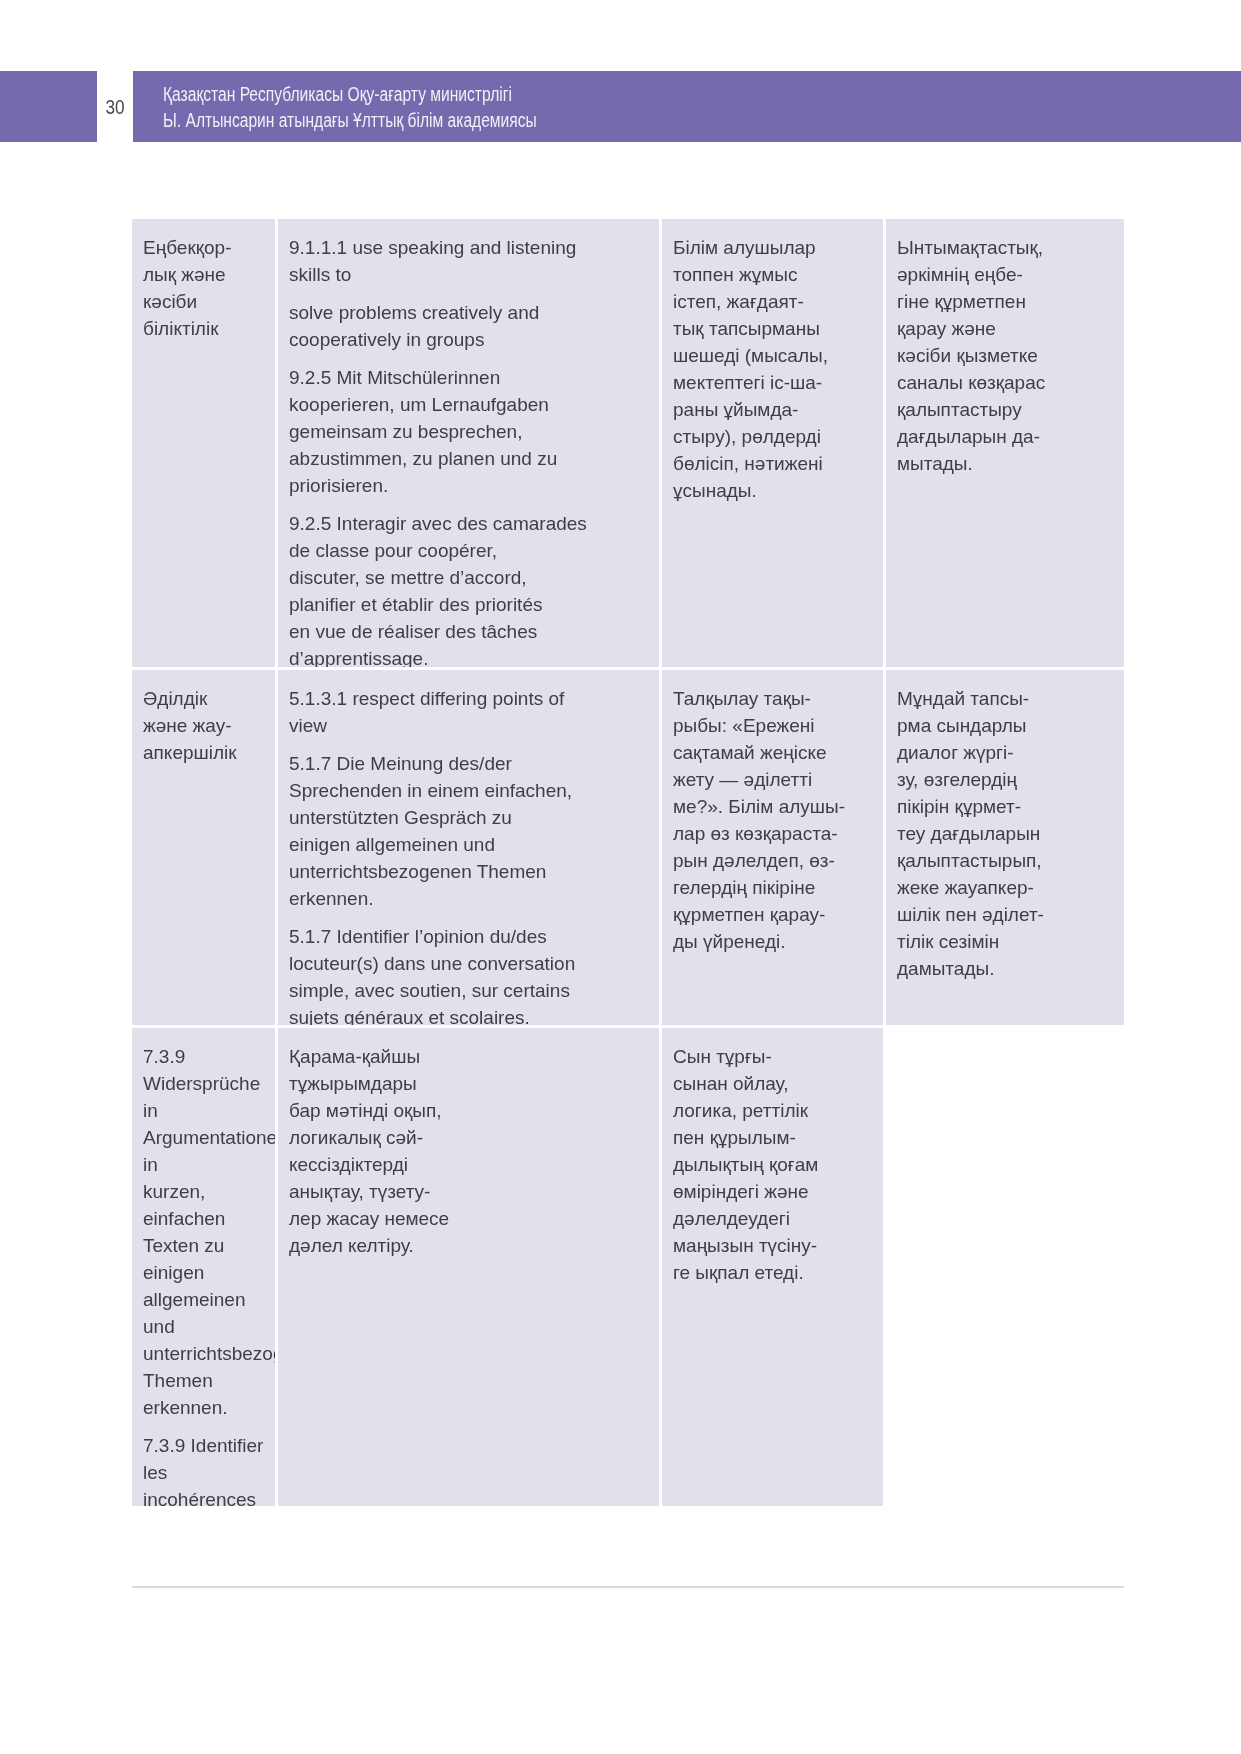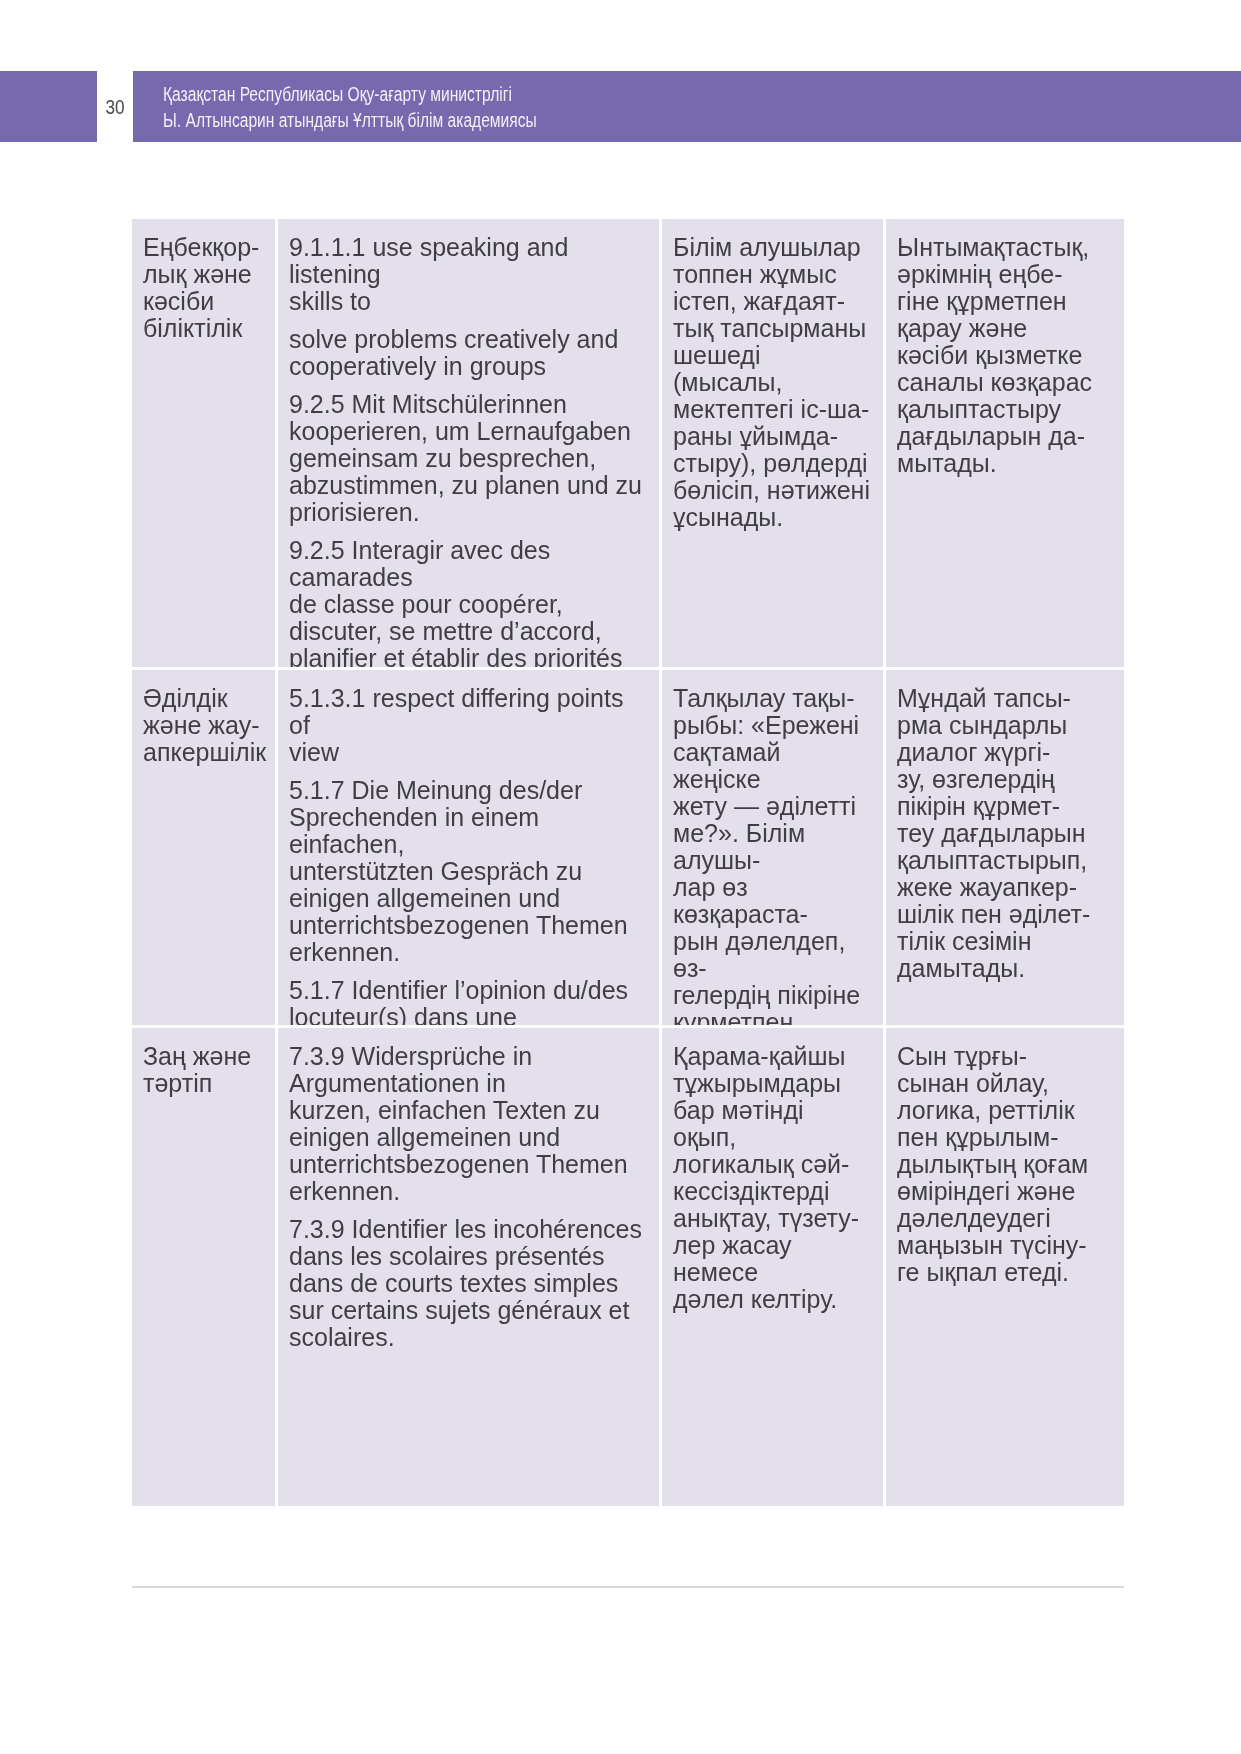--- a/index.html
+++ b/index.html
@@ -58,21 +58,21 @@
     display: grid;
     grid-template-columns: 143px 381px 221px 238px;
     grid-template-rows: 448px 355px 478px;
     gap: 3px;
   }
   .cell {
     background: #e3e0eb;
     padding: 15px 10px 0 11px;
     box-sizing: border-box;
     overflow: hidden;
-    font-size: 25px;
+    font-size: 19px;
     line-height: 27px;
   }
   .cell p {
     margin: 0 0 11px 0;
     white-space: pre-line;
   }
   .cell .txt {
     white-space: pre-line;
   }
 
@@ -183,24 +183,20 @@
 пікірін құрмет-
 теу дағдыларын
 қалыптастырып,
 жеке жауапкер-
 шілік пен әділет-
 тілік сезімін
 дамытады.</div>
   </div>
 
   <div class="cell">
-    <div class="txt">Заң және
-тәртіп</div>
-  </div>
-  <div class="cell">
     <p>7.3.9 Widersprüche in
 Argumentationen in
 kurzen, einfachen Texten zu
 einigen allgemeinen und
 unterrichtsbezogenen Themen
 erkennen.</p>
     <p>7.3.9 Identifier les incohérences
 dans les scolaires présentés
 dans de courts textes simples
 sur certains sujets généraux et

